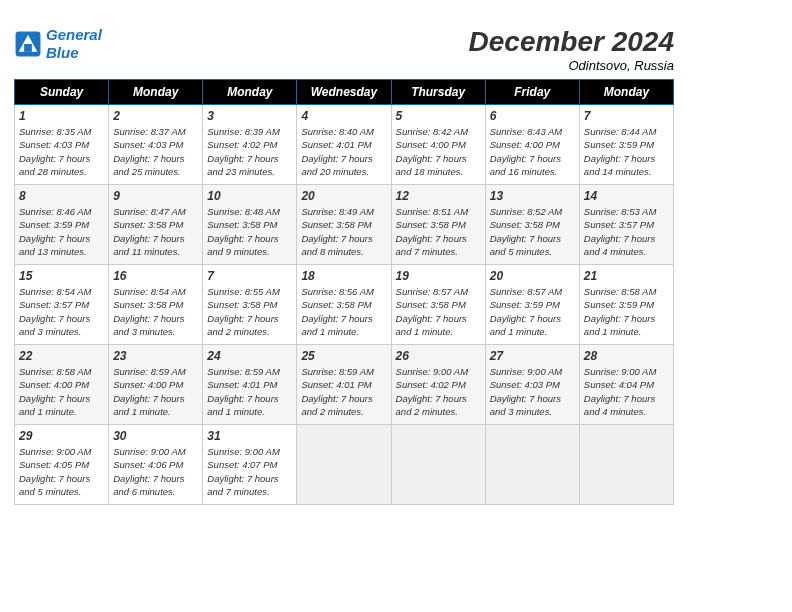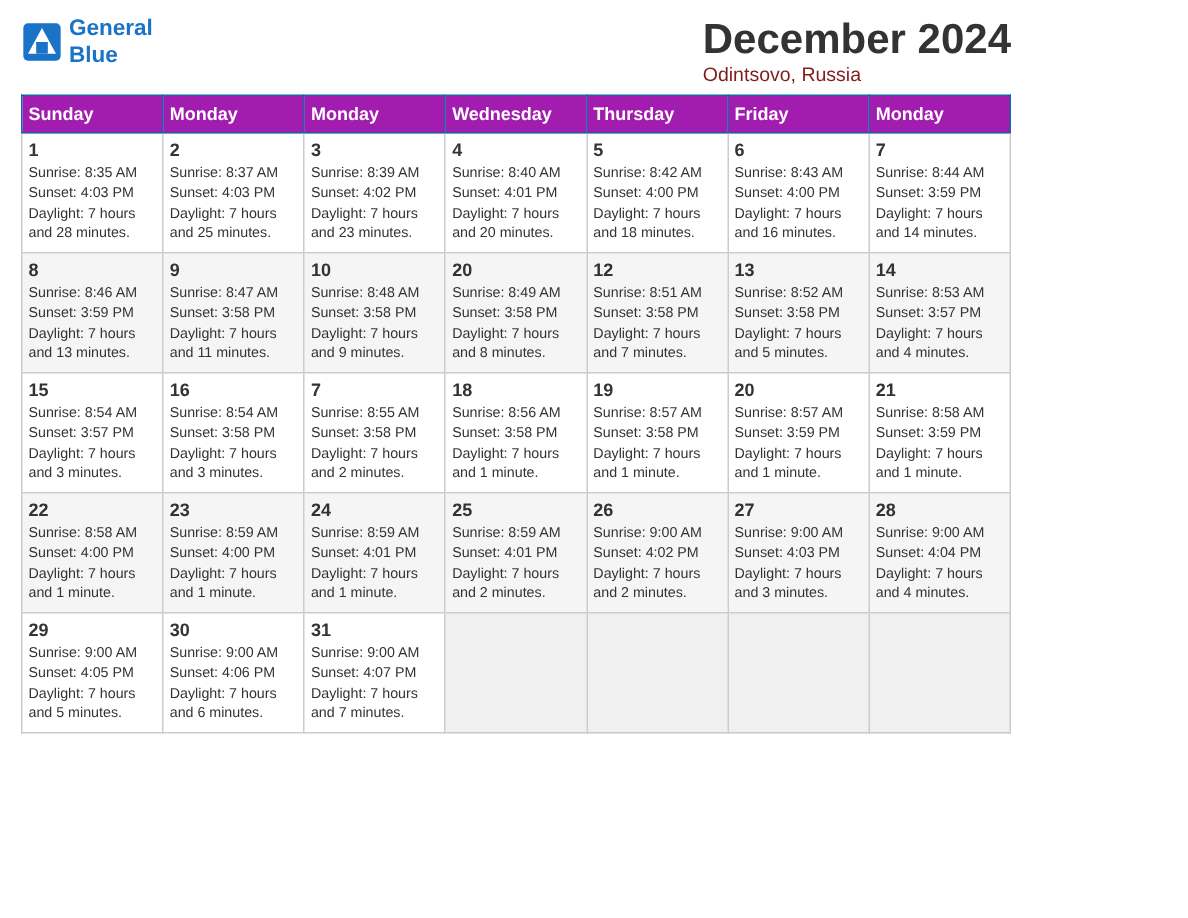--- a/index.html
+++ b/index.html
@@ -5,21 +5,22 @@
     * { margin: 0; padding: 0; box-sizing: border-box; }
     body {
       font-family: Arial, sans-serif;
       background: #fff;
       width: 792px;
       height: 612px;
       overflow: hidden;
     }
     .container {
       width: 688px;
-      padding: 10px 14px;
+      padding: 26px 14px;
+      font-style: italic;
     }
     .header-row {
       display: flex;
       justify-content: space-between;
       align-items: flex-start;
       margin-bottom: 6px;
     }
     .logo {
       display: flex;
       align-items: center;
@@ -32,43 +33,43 @@
       line-height: 1.2;
     }
     .logo-text span {
       color: #1a73c7;
     }
     .logo-icon {
       width: 28px;
       height: 28px;
     }
     .title-block {
-      text-align: left;
+      text-align: right;
     }
     .month-title {
       font-size: 28px;
       font-weight: bold;
       color: #333;
     }
     .location {
       font-size: 13px;
-      color: #7f1d1d;
+      color: #000000;
     }
     table {
       width: 100%;
       border-collapse: collapse;
       table-layout: fixed;
     }
     thead th {
-      background-color: #a21caf;
+      background-color: #000000;
       color: #fff;
       font-size: 12px;
       font-weight: bold;
       padding: 5px 4px;
-      text-align: left;
+      text-align: center;
       border: 1px solid #1565a8;
     }
     tbody td {
       vertical-align: top;
       border: 1px solid #ccc;
       padding: 4px 4px;
       font-size: 10px;
       color: #333;
       height: 80px;
       background: #fff;

